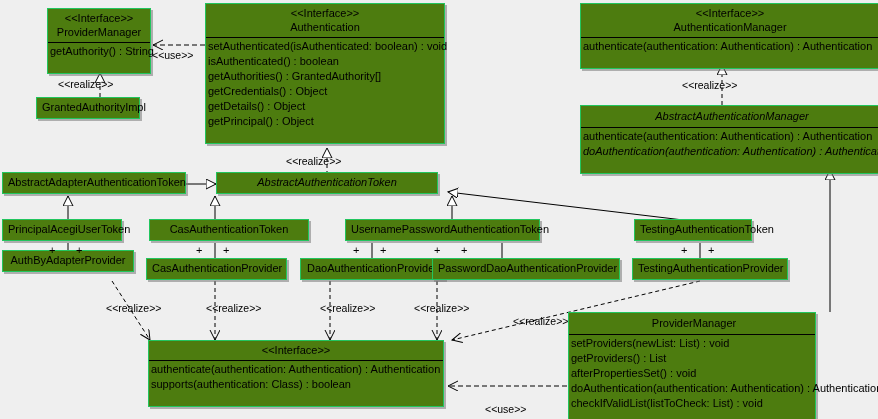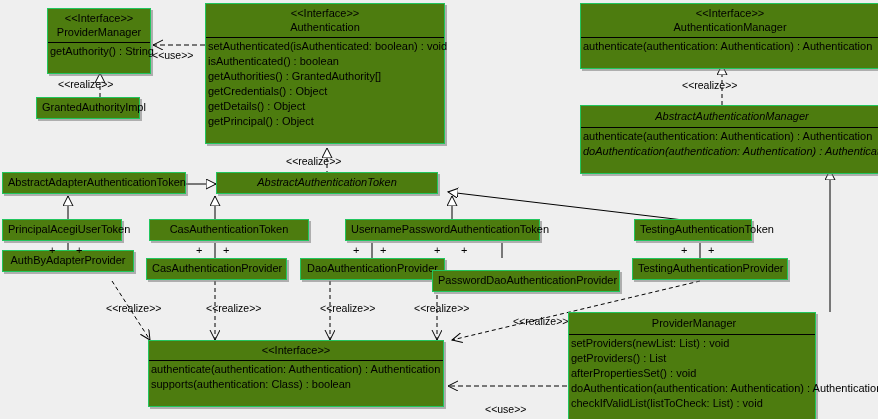--- a/index.html
+++ b/index.html
@@ -202,21 +202,21 @@
   </div>
 
   <div class="node simple" style="left:146px; top:258px; width:141px;">
     <span>CasAuthenticationProvider</span>
   </div>
 
   <div class="node simple" style="left:300px; top:258px; width:145px;">
     <span>DaoAuthenticationProvider</span>
   </div>
 
-  <div class="node simple" style="left:432px; top:258px; width:188px;margin-top:12px;">
+  <div class="node simple" style="left:432px; top:258px; width:188px;">
     <span>PasswordDaoAuthenticationProvider</span>
   </div>
 
   <div class="node simple" style="left:632px; top:258px; width:156px;">
     <span>TestingAuthenticationProvider</span>
   </div>
 
   <div class="node" style="left:148px; top:340px; width:296px;">
     <div class="nhdr">
       <span class="stereo">&lt;&lt;Interface&gt;&gt;</span>

